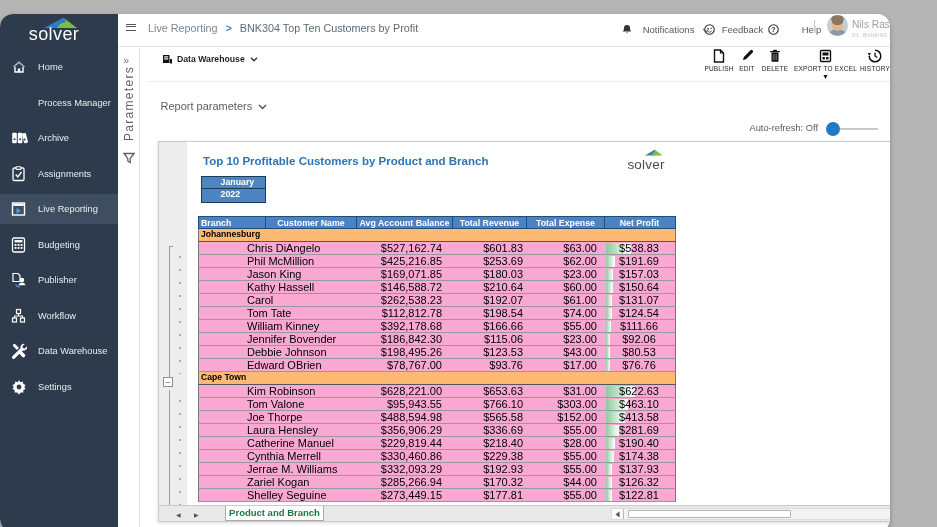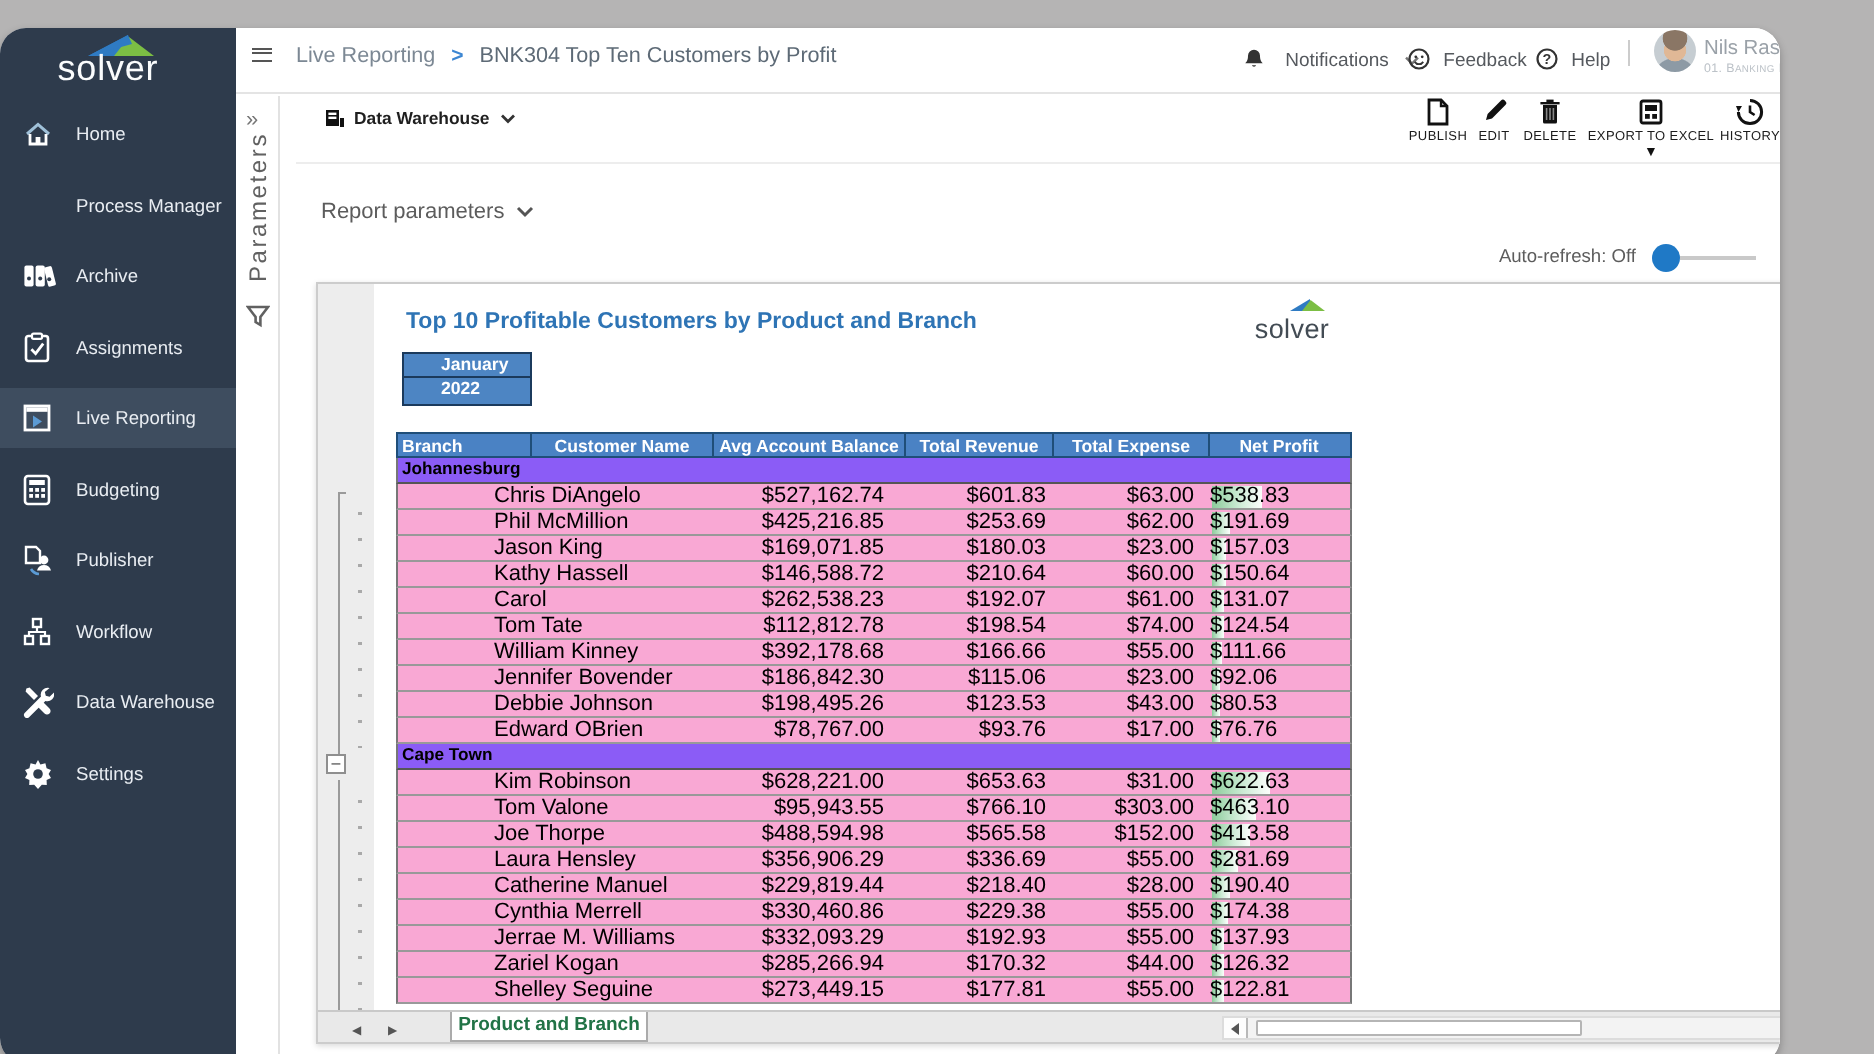--- a/index.html
+++ b/index.html
@@ -40,29 +40,29 @@
 #gutter{position:absolute;left:0;top:0;width:28px;height:364px;background:#ededed}
 #sheet{position:absolute;left:28px;top:0;width:718px;height:364px;background:#fff;overflow:hidden}
 #title{position:absolute;left:16px;top:13px;font-size:11.5px;font-weight:700;color:#2e74b5}
 #slogo{position:absolute;left:429px;top:6px;width:60px;height:22px}
 #jan{position:absolute;left:13.5px;top:34px;width:65px;height:27px;background:#4d85c3;border:1.5px solid #1b3a5c;color:#fff;font-weight:700;font-size:8.8px}
 #jan div{height:11.5px;line-height:11.5px;padding-left:19px}
 #jan div:first-child{border-bottom:1.5px solid #1b3a5c}
 
 #tbl{position:absolute;left:11px;top:74px;width:478px}
 .trow{position:relative;height:13px;line-height:12px;font-size:11px;color:#000;border-bottom:1px solid #999;background:#f9a8d4;border-left:1px solid #777;border-right:1px solid #777}
-.trow.band{background:#8b5cf6;font-weight:700;padding-left:2px;border-bottom:1px solid #565656;line-height:11.5px;font-size:8.6px}
+.trow.band{background:#fdba74;font-weight:700;padding-left:2px;border-bottom:1px solid #565656;line-height:11.5px;font-size:8.6px}
 #thead{height:13px;background:#4a82c4;color:#fff;font-weight:700;font-size:8.8px;line-height:12.5px;border:1px solid #1f4e79;display:flex}
 #thead div{border-right:1.5px solid #1f4e79;text-align:center}
 .cname{position:absolute;left:48px;top:0}
 .cnum{position:absolute;top:0;text-align:right}
 .c1{left:100px;width:143px}
 .c2{left:250px;width:74px}
 .c3{left:320px;width:78px}
-.cnet{position:absolute;left:406px;top:0;width:68px;text-align:left}
+.cnet{position:absolute;left:406px;top:0;width:68px;text-align:center}
 .cnet span{position:relative}
 .bar{position:absolute;left:1px;top:0.5px;height:11px;background:linear-gradient(to right,#8ccc9b,#cdebd5 55%,#f2faf4 90%,#fbfefb)}
 
 .sb-btn{position:absolute;background:#fdfdfd;border:1px solid #b9b9b9;display:flex;align-items:center;justify-content:center}
 #vsb{position:absolute;right:2px;top:1px;width:12px;height:363px;background:#f4f4f4;border-left:1px solid #e0e0e0}
 #tabrow{position:absolute;left:0;bottom:0;width:759px;height:16px;background:#e9e9e9;border-top:1px solid #c9c9c9}
 #stab{position:absolute;left:66px;top:0;width:99px;height:15px;background:#fff;border:1px solid #ababab;border-top:none;color:#217346;font-weight:700;font-size:9.5px;text-align:center;line-height:14px}
 #hsb{position:absolute;left:452px;top:2px;width:296px;height:12px;background:#f3f3f3;border:1px solid #dcdcdc}
 </style>
 </head>
@@ -185,21 +185,21 @@
           <circle cx="8.4" cy="5.2" r="0.8" fill="#333"></circle>
           <path d="M4 8.2a3 3 0 0 0 5 0" fill="none" stroke="#333" stroke-width="1.1"></path>
         </svg>
     <span style="margin-left:4px">Feedback</span>
   </div>
   <div class="tright" style="left:650px;top:10px">
     <svg width="11" height="11" viewBox="0 0 13 13" style="vertical-align:-2px">
           <circle cx="6.5" cy="6.5" r="5.6" fill="none" stroke="#333" stroke-width="1.3"></circle>
           <text x="6.5" y="9.3" font-size="8.5" font-weight="bold" text-anchor="middle" fill="#333" font-family="Liberation Sans">?</text>
         </svg>
-    <span style="margin-left:4px">Help</span>
+    <span style="margin-left:20px">Help</span>
   </div>
   <div style="position:absolute;left:695.5px;top:6px;width:1px;height:13px;background:#ccc"></div>
   <div style="position:absolute;left:709px;top:1px;width:21px;height:21px;border-radius:50%;background:radial-gradient(circle at 50% 20%,#8a7665 0 30%,rgba(0,0,0,0) 32%),radial-gradient(circle at 50% 48%,#e0b896 0 36%,rgba(0,0,0,0) 38%),radial-gradient(circle at 50% 120%,#8d9aa5 0 40%,rgba(0,0,0,0) 42%),#c6cdd2"></div>
   <div style="position:absolute;left:734px;top:5px;font-size:10.2px;color:#9aa1a8;white-space:nowrap">Nils Rasmussen</div>
   <div style="position:absolute;left:734px;top:16.5px;font-size:6.2px;color:#bcc2c8;letter-spacing:.2px">01. B<span style="font-size:4.9px">ANKING</span> D<span style="font-size:4.9px">EMO</span></div>
   <svg width="9" height="6" viewBox="0 0 9 6" style="position:absolute;left:807px;top:11px">
         <path d="M1 1 4.5 4.5 8 1" fill="none" stroke="#9aa1a8" stroke-width="1.3"></path>
       </svg>
 </div>
 

